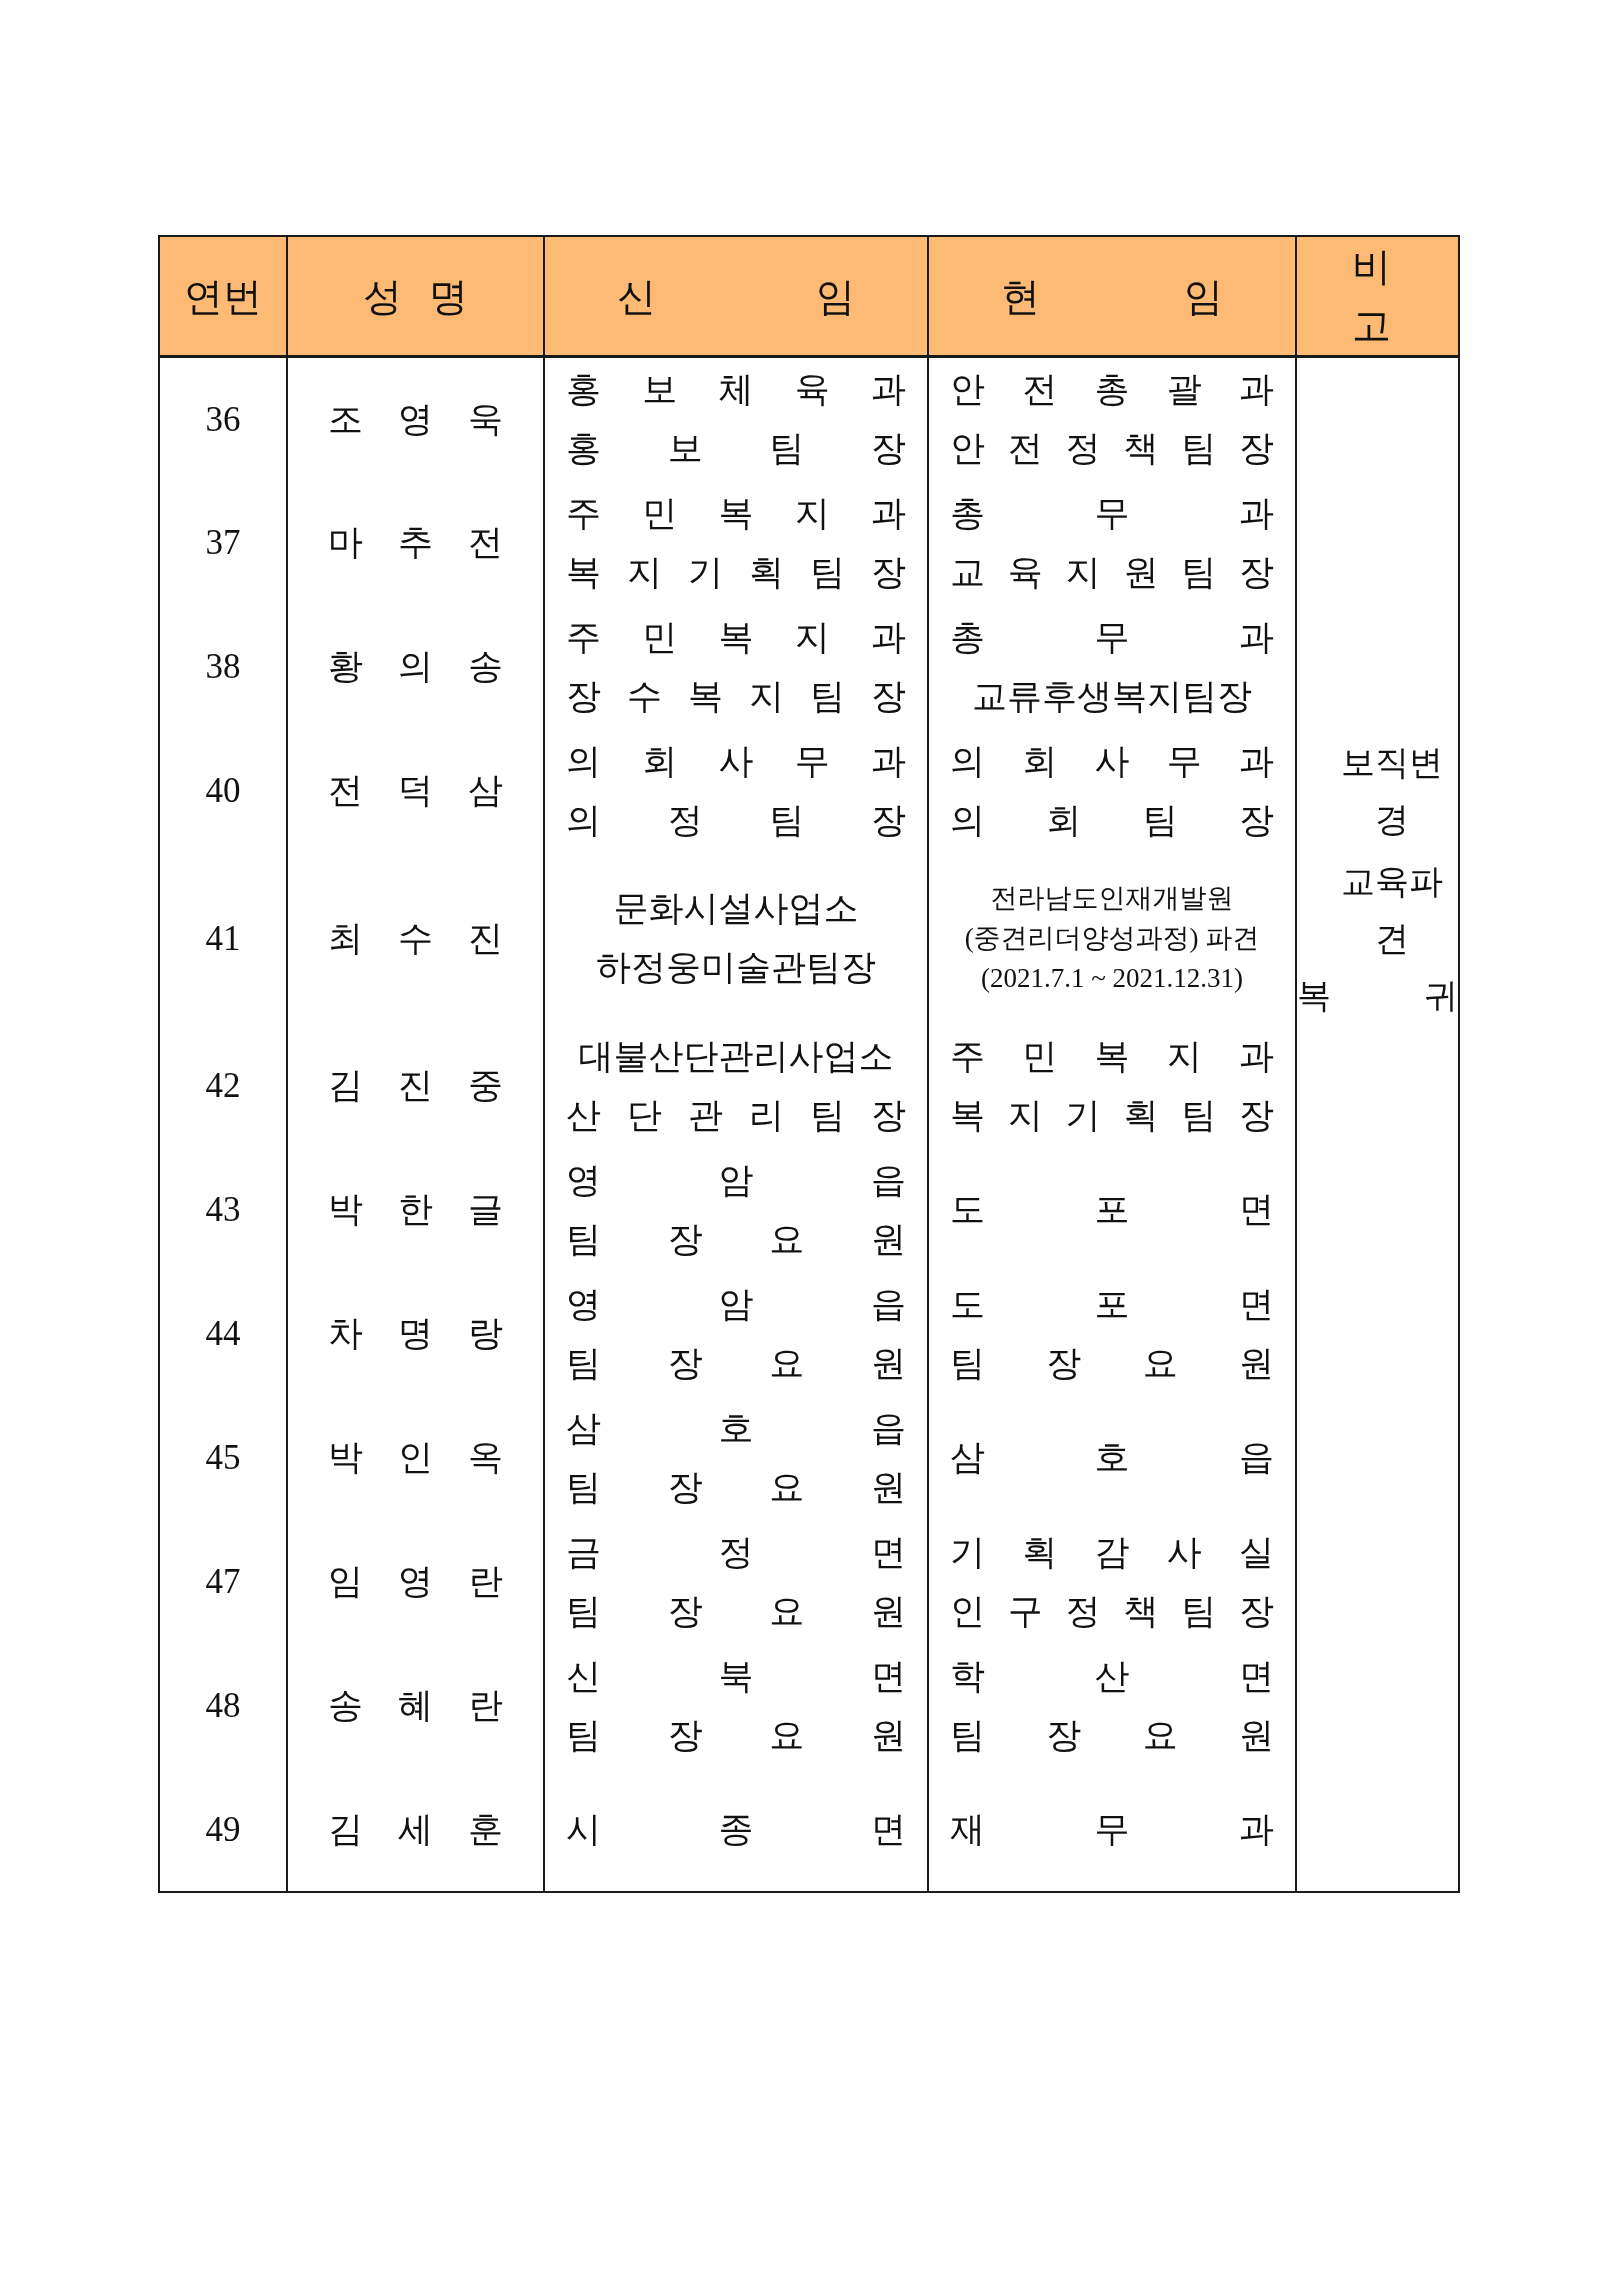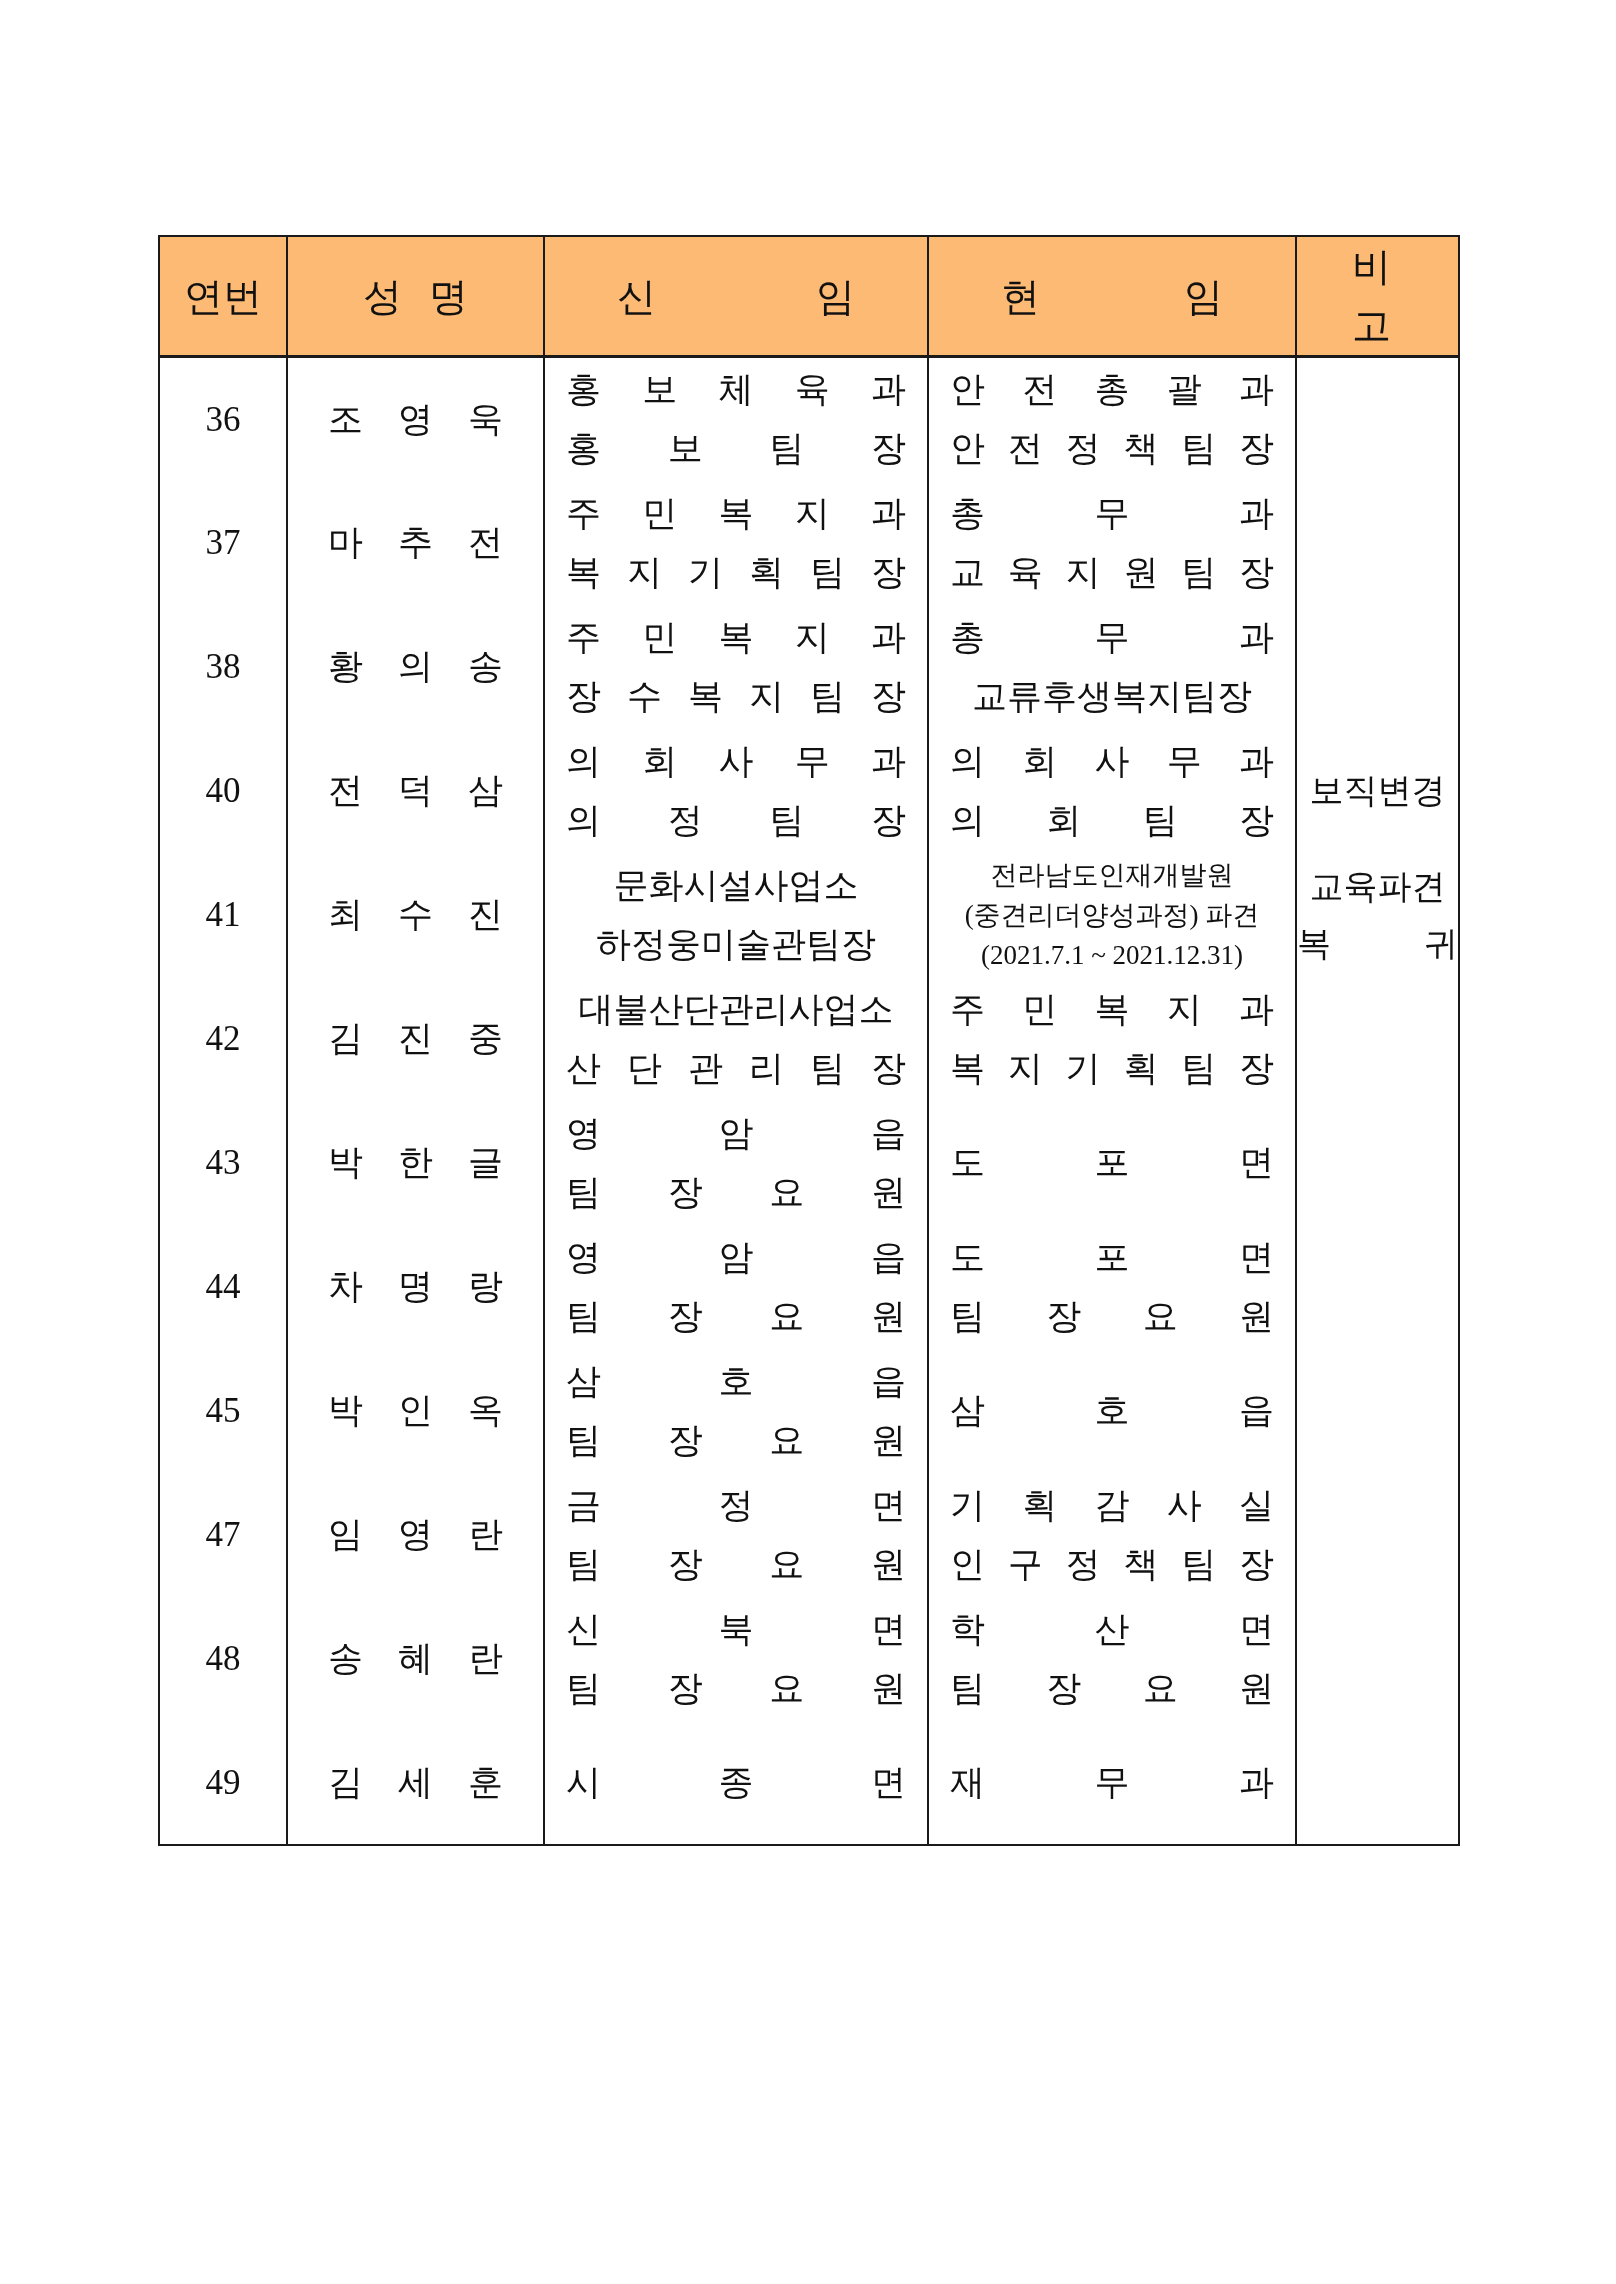--- a/index.html
+++ b/index.html
@@ -49,21 +49,21 @@
     padding: 0;
   }
   .line { line-height: 59px; }
   .c { text-align: center; }
   .j {
     text-align: justify;
     text-align-last: justify;
     padding: 0 21px;
   }
   .name-line.j { padding: 0 40px; }
-  .note-line { font-size: 34px; line-height: 57px; }
+  .note-line { font-size: 34px; line-height: 57px; padding-left: 29px; }
   .note-line.j { padding: 0 0; }
   .sm { font-size: 27px; line-height: 40px; }
   .num-line { font-size: 35px; line-height: 59px; }
   th .hdr-name.j { padding: 0 75px; }
   th .hdr-wide.j { padding: 0 72px; }
   th .hdr-note.j { padding: 0 31px; margin-left: 24px; }
 </style>
 </head>
 <body>
 

